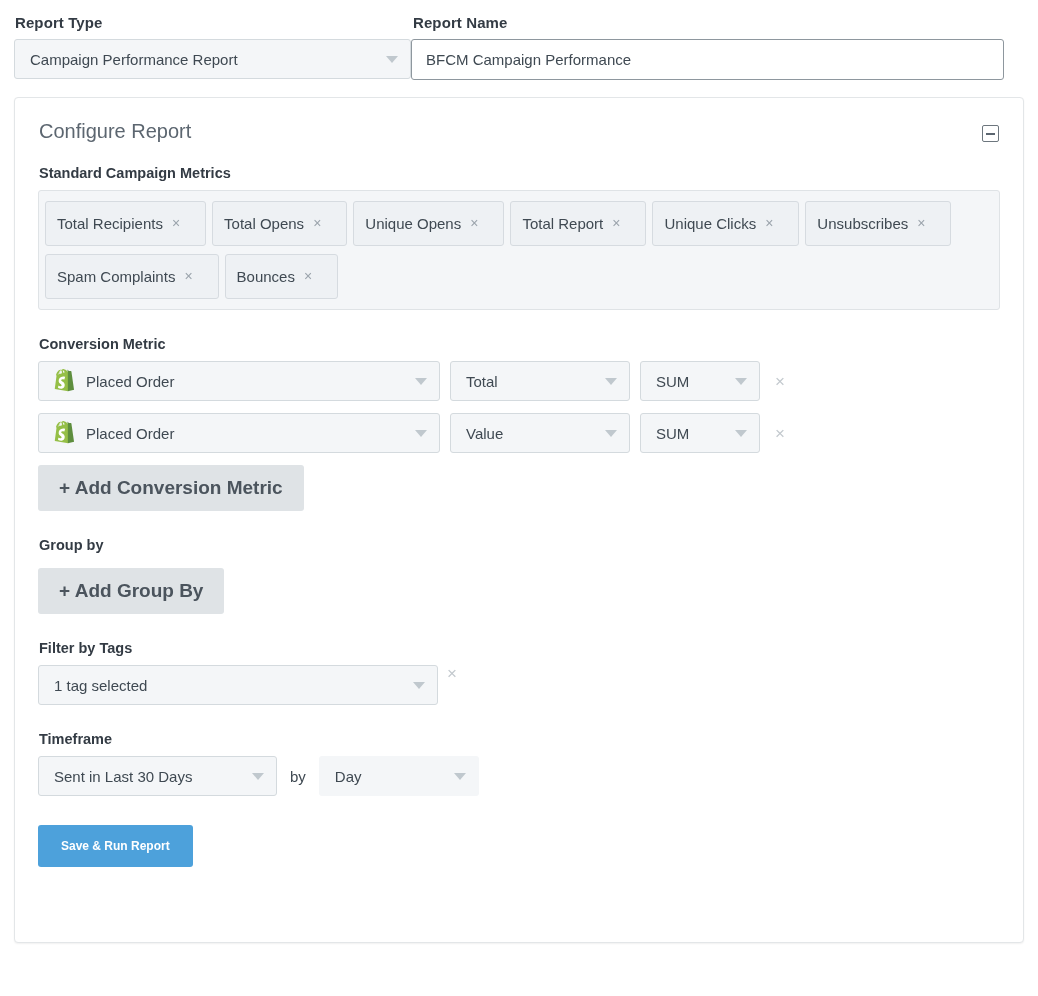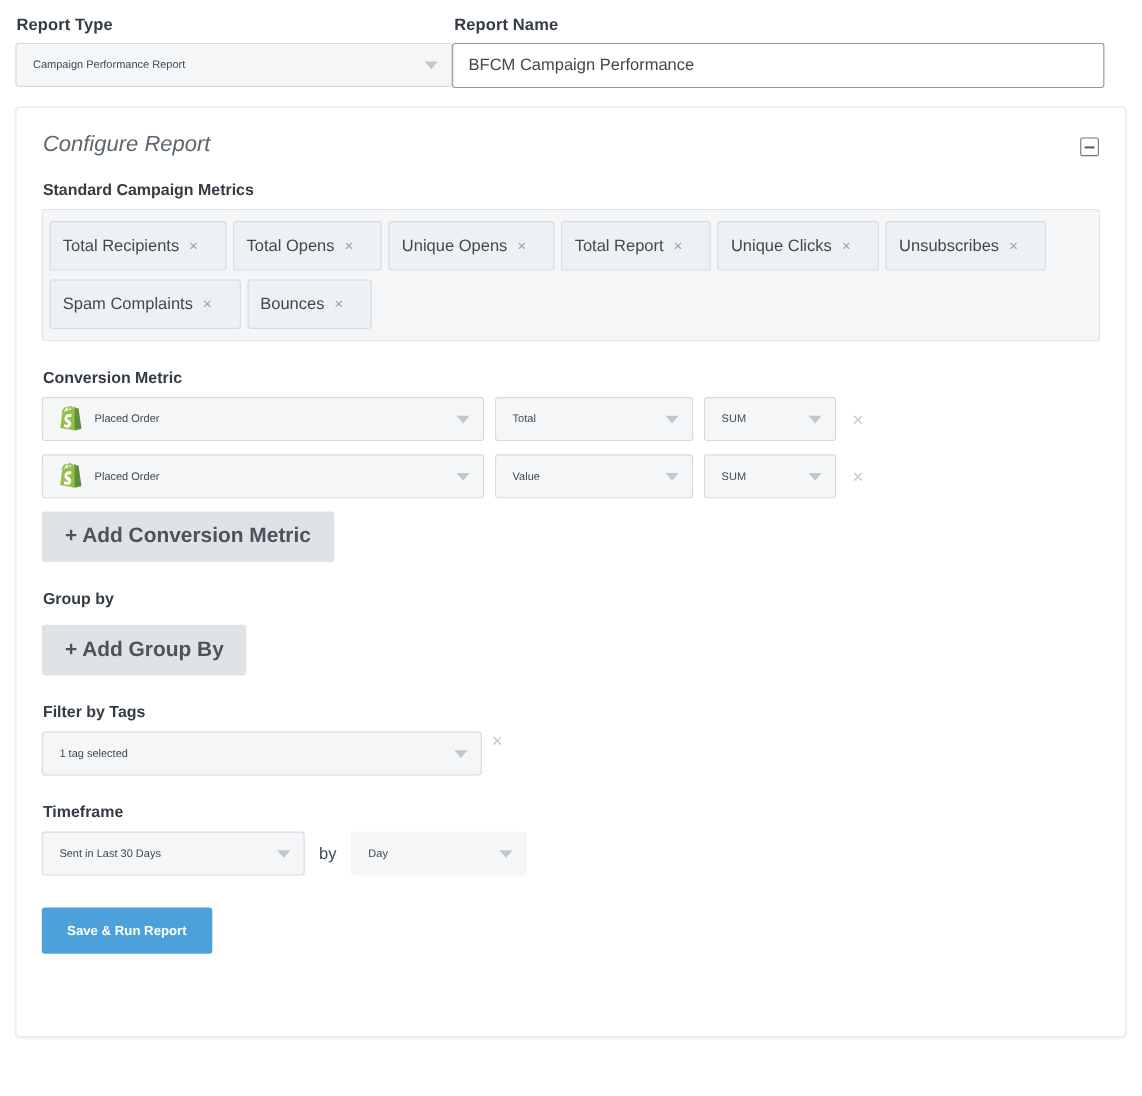--- a/index.html
+++ b/index.html
@@ -33,21 +33,21 @@
   
   .select {
     position: relative;
     background: #f4f6f8;
     border: 1px solid #d4dade;
     border-radius: 3px;
     height: 40px;
     display: flex;
     align-items: center;
     padding: 0 30px 0 15px;
-    font-size: 10px;
+    font-size: 15px;
     color: #3f4952;
     cursor: pointer;
     user-select: none;
   }
   .select.borderless { border-color: transparent; background: #f4f6f8; }
   .caret {
     position: absolute;
     right: 12px;
     top: 50%;
     margin-top: -3px;
@@ -78,21 +78,20 @@
     border-radius: 4px;
     box-shadow: 0 1px 2px rgba(0,0,0,.06);
     padding: 22px 23px 30px 23px;
     min-height: 846px;
   }
   .card-head {
     display: flex;
     align-items: flex-start;
     justify-content: space-between;
     margin-bottom: 22px;
-    font-style: italic;
   }
   .card-title {
     font-size: 20px;
     color: #5c6670;
     font-weight: normal;
     margin: 0;
     padding-left: 1px;
   }
   .collapse-btn {
     width: 17px; height: 17px;

